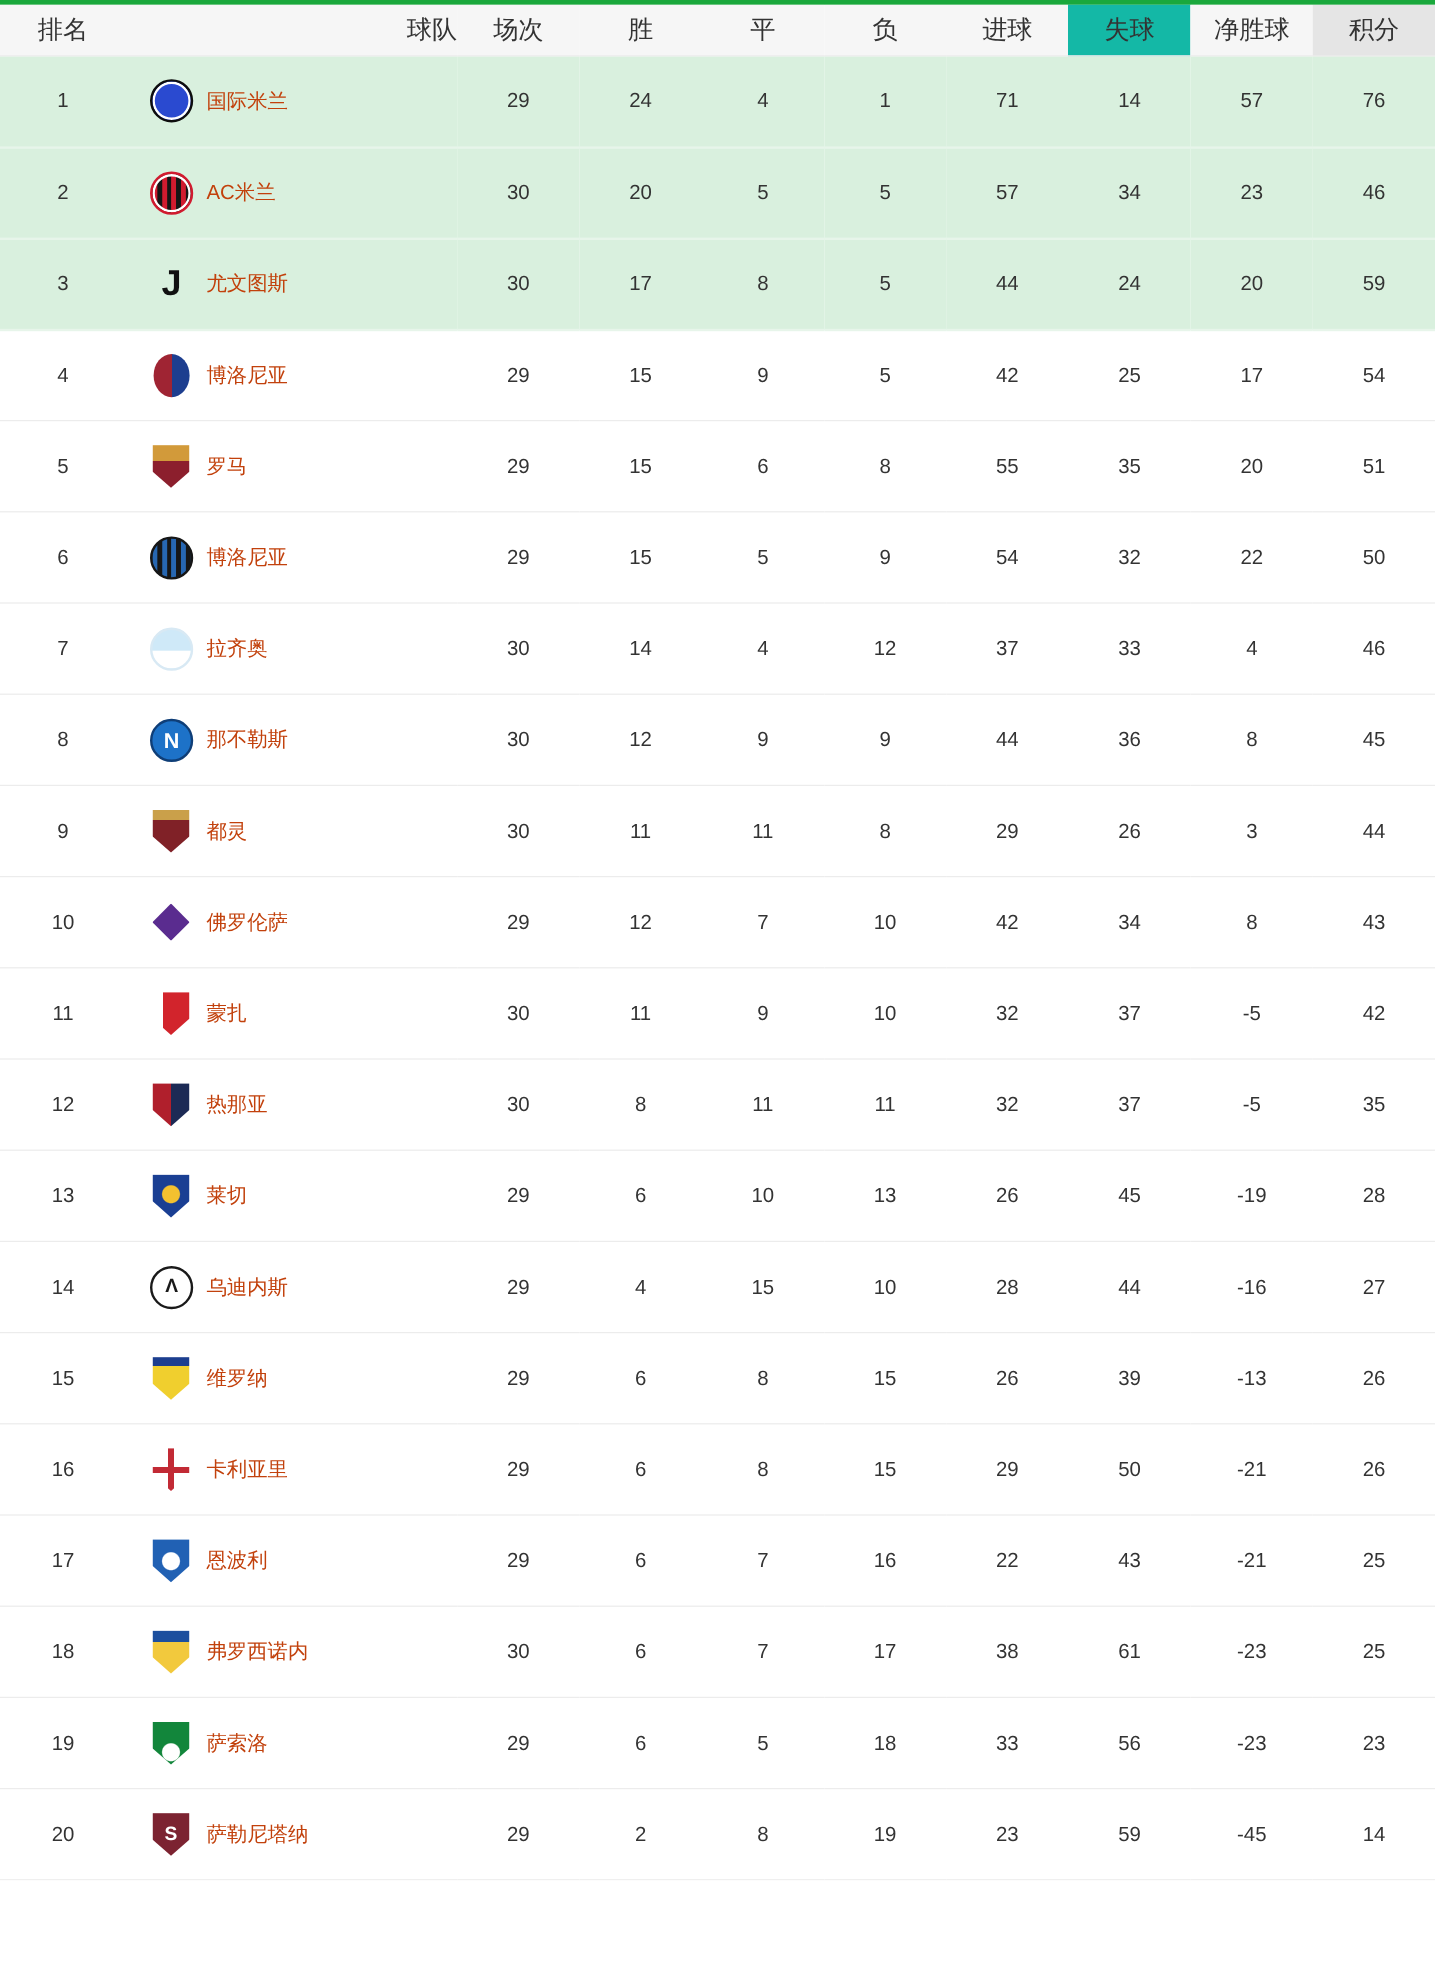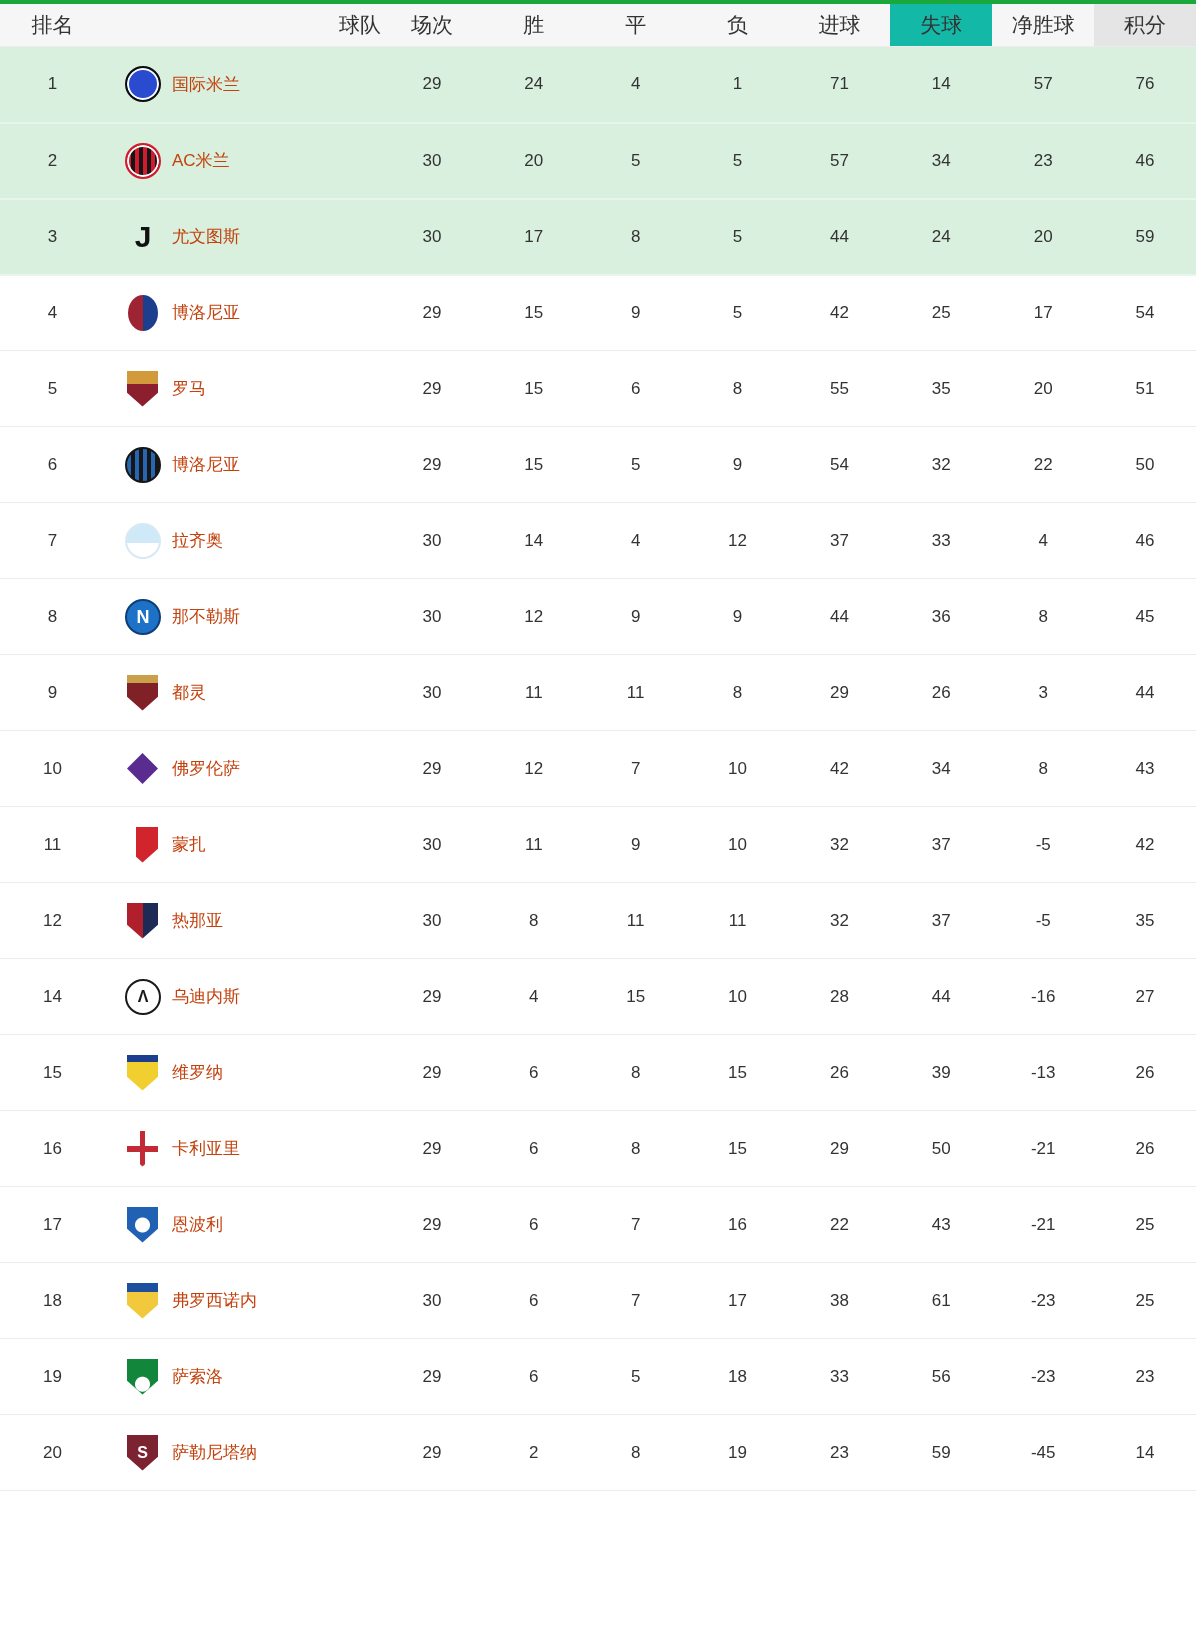--- a/index.html
+++ b/index.html
@@ -317,20 +317,41 @@
     <td class="stat">8</td>
     <td class="stat">11</td>
     <td class="stat">11</td>
     <td class="stat">32</td>
     <td class="stat">37</td>
     <td class="stat">-5</td>
     <td class="stat">35</td>
   </tr>
         <tr>
     <td class="col-rank">
+      <span>13</span>
+    </td>
+    <td class="col-team">
+      <div class="team">
+        <span class="logo shape-shield" style="background: radial-gradient(circle at 50% 45%, rgb(243, 193, 47) 0px, rgb(243, 193, 47) 7px, rgb(26, 63, 147) 8px);">
+          <span class="glyph" style="font-size: 16px;"></span>
+        </span>
+        <span class="name">莱切</span>
+      </div>
+    </td>
+    <td class="stat">29</td>
+    <td class="stat">6</td>
+    <td class="stat">10</td>
+    <td class="stat">13</td>
+    <td class="stat">26</td>
+    <td class="stat">45</td>
+    <td class="stat">-19</td>
+    <td class="stat">28</td>
+  </tr>
+        <tr>
+    <td class="col-rank">
       <span>14</span>
     </td>
     <td class="col-team">
       <div class="team">
         <span class="logo shape-circle" style="background: rgb(255, 255, 255); border: 2px solid rgb(26, 26, 26);">
           <span class="glyph" style="color: rgb(26, 26, 26); font-size: 16px;">Λ</span>
         </span>
         <span class="name">乌迪内斯</span>
       </div>
     </td>

